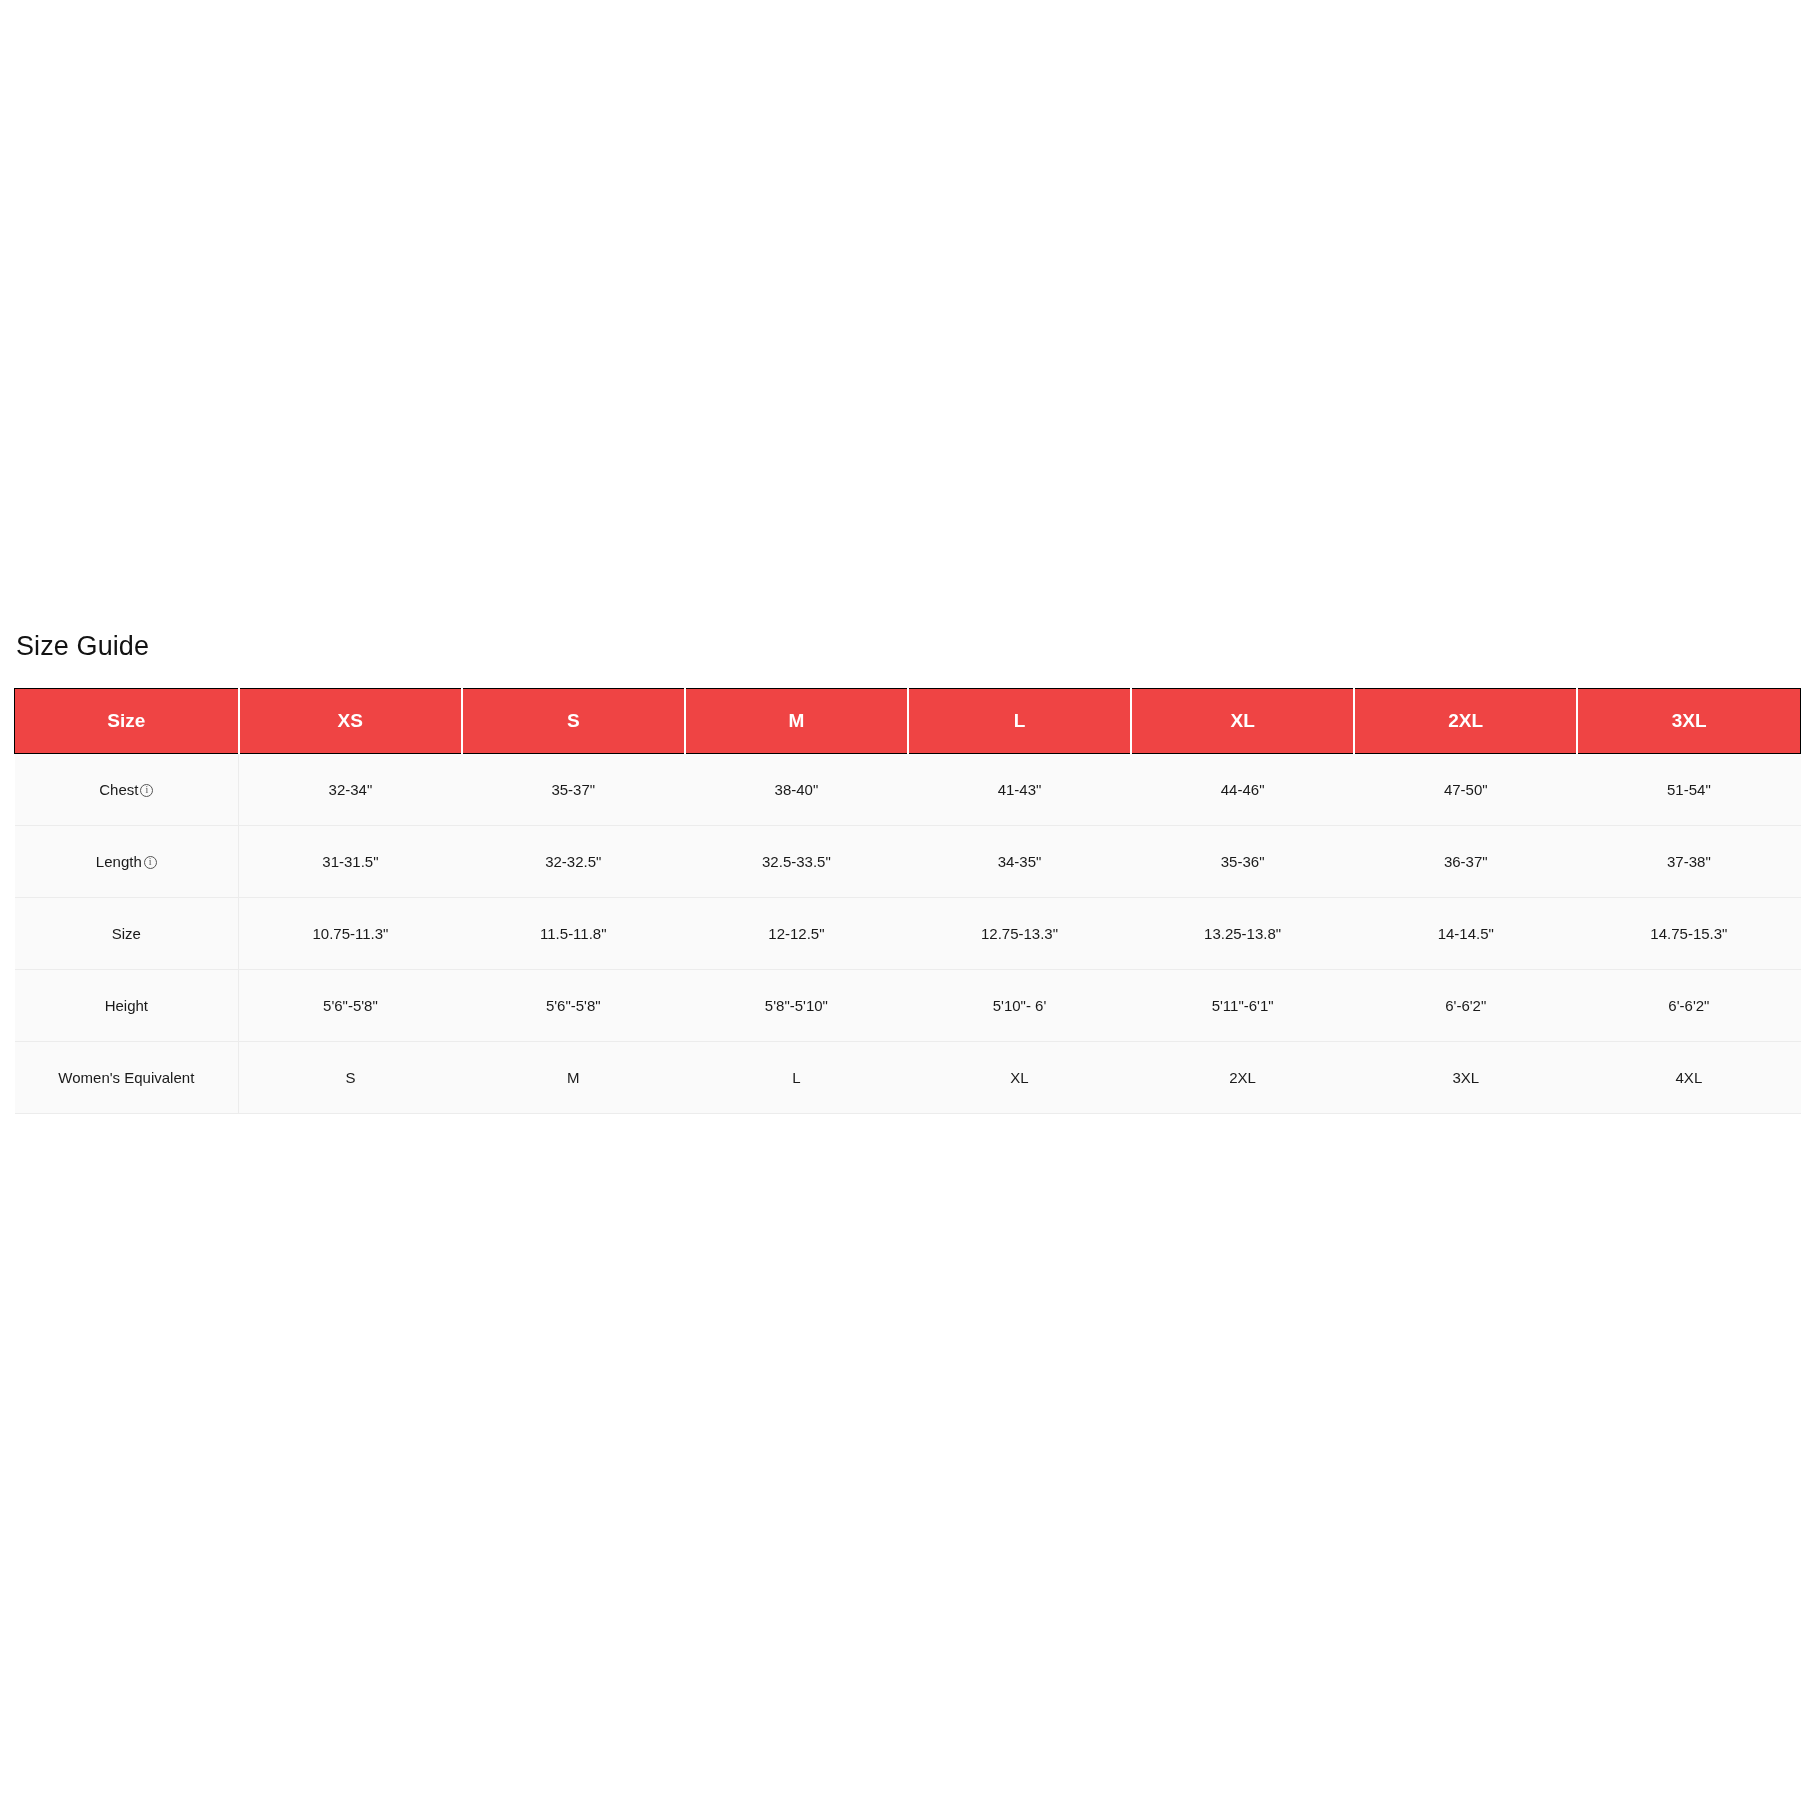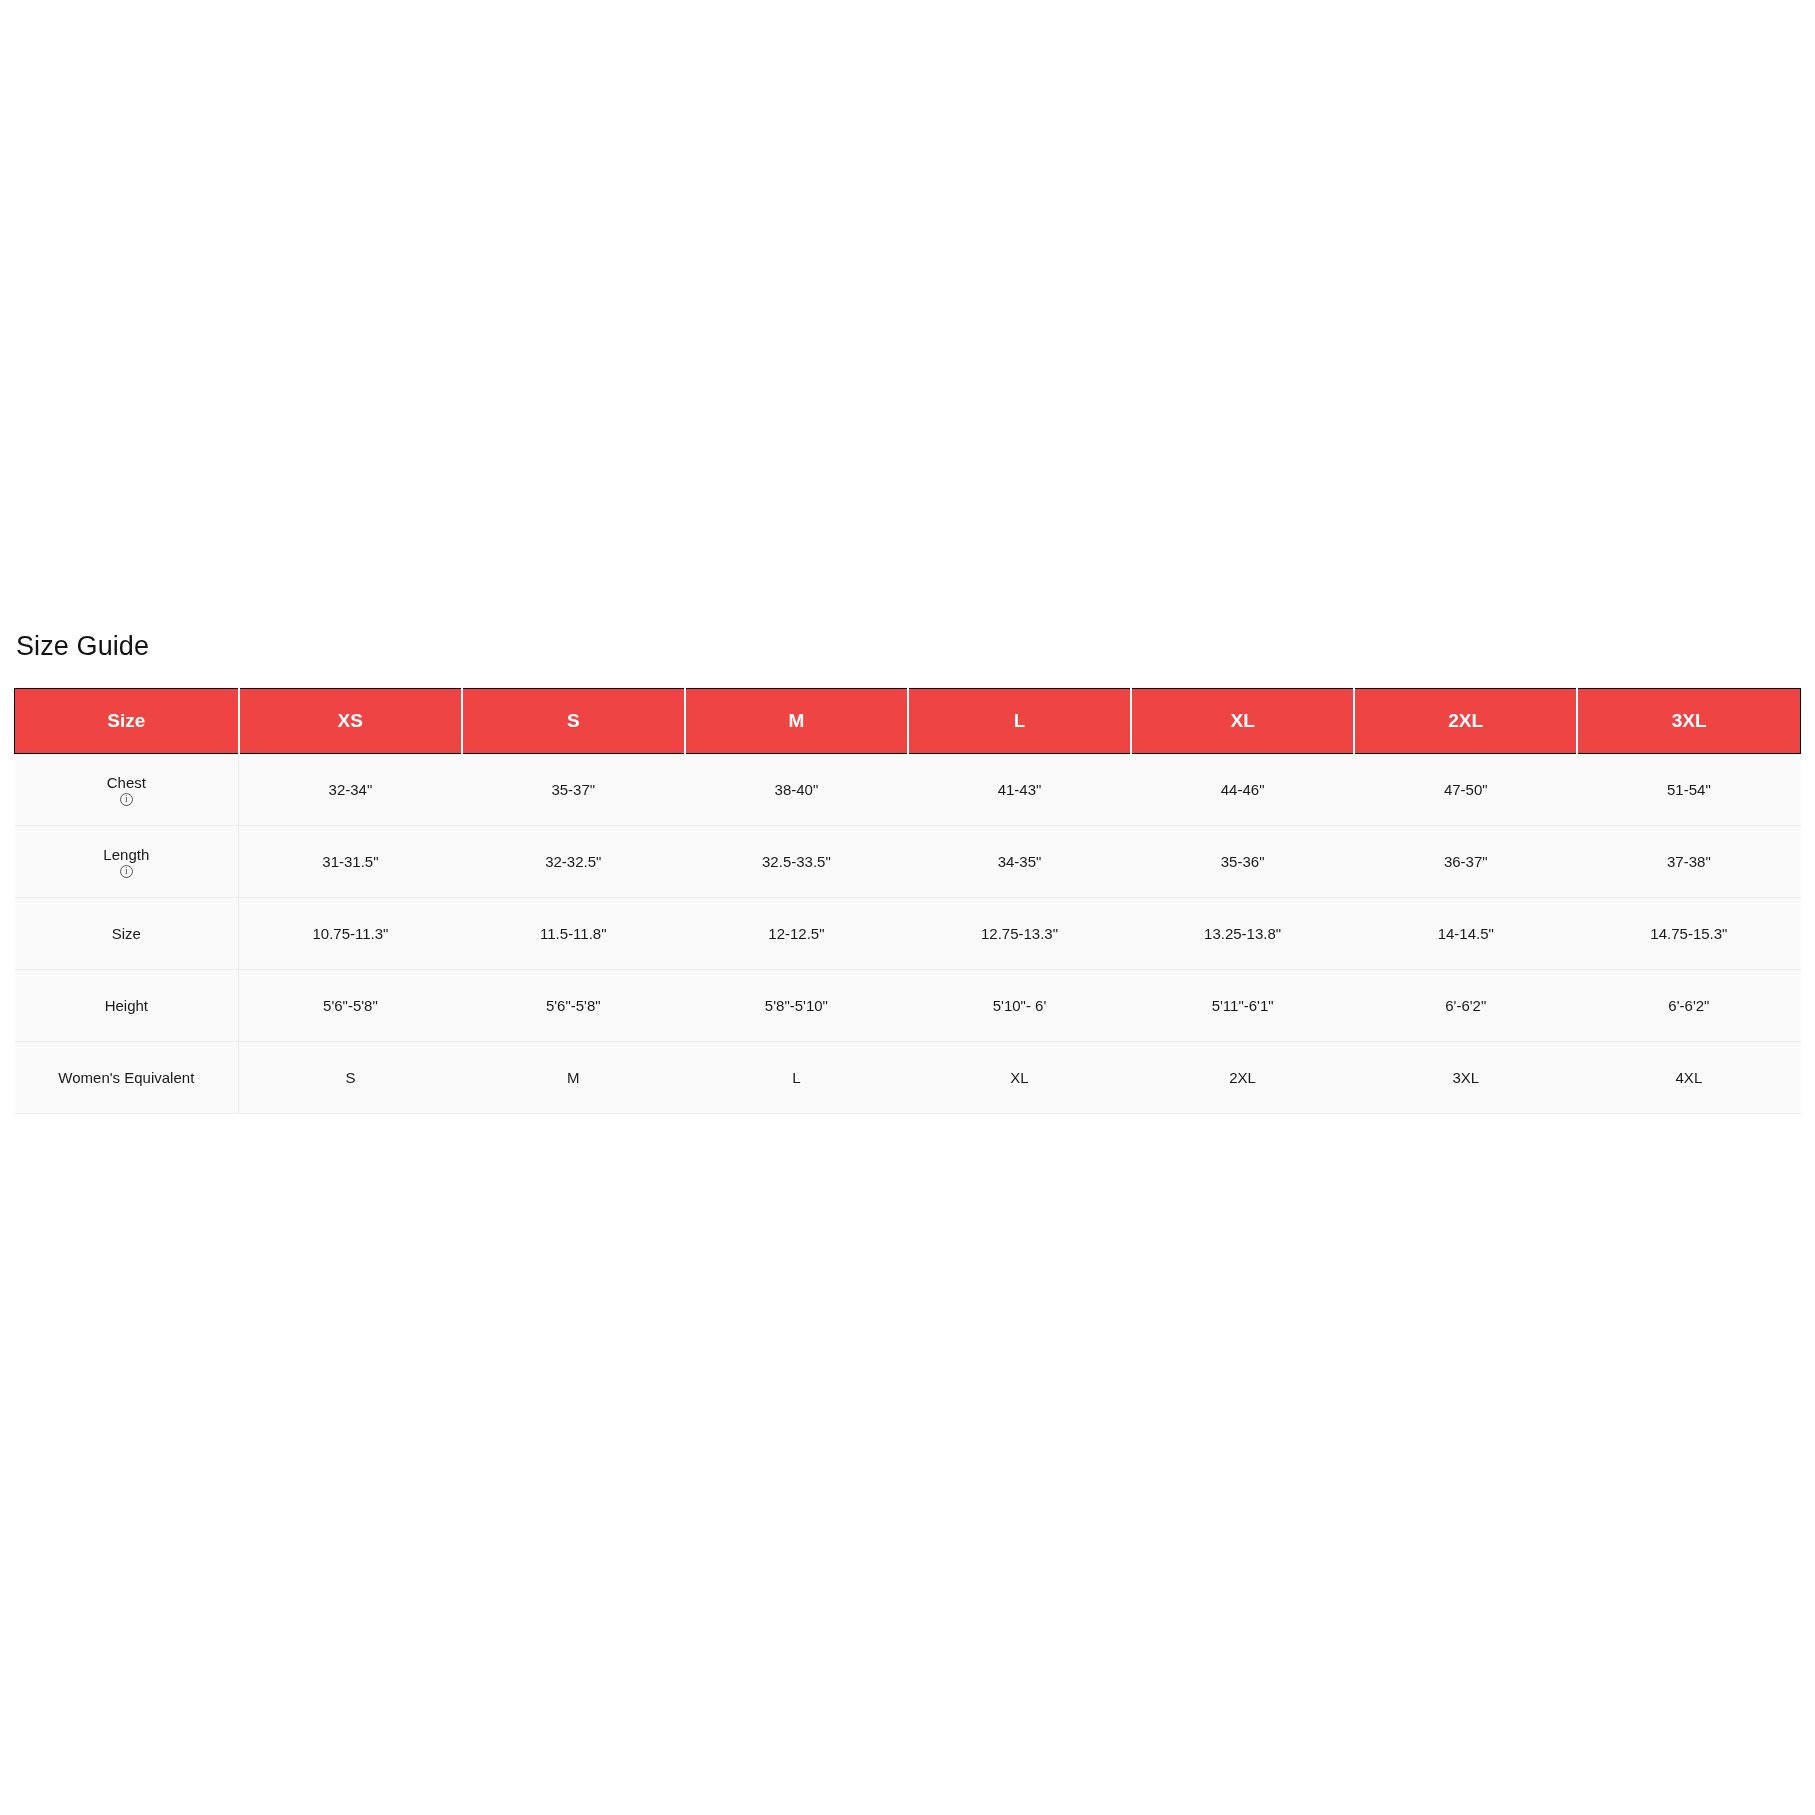--- a/index.html
+++ b/index.html
@@ -82,21 +82,20 @@
   .col-size { width: 223px; }
   .row-head {
     color: #1a1a1a;
   }
   .label-cell-inner {
     display: inline-flex;
     align-items: center;
     justify-content: center;
     gap: 2px;
     line-height: 1;
-    flex-direction: column;
   }
   .info-icon {
     display: inline-block;
     width: 13px;
     height: 13px;
     border: 1px solid #555;
     border-radius: 50%;
     position: relative;
     top: 1px;
     box-sizing: border-box;

